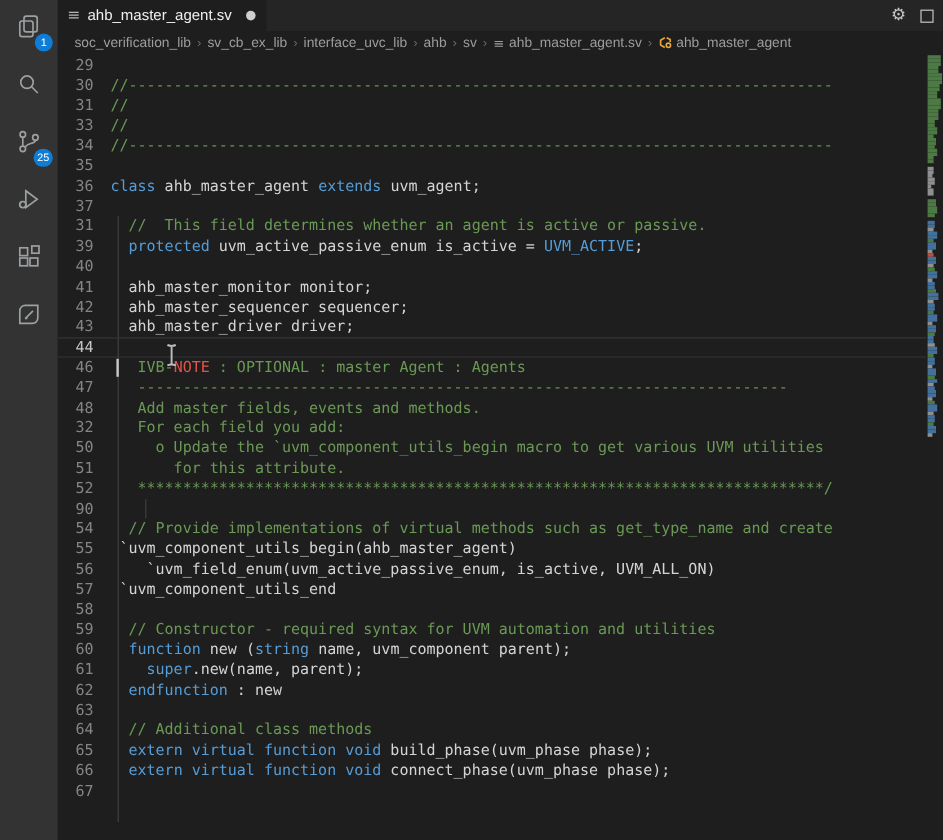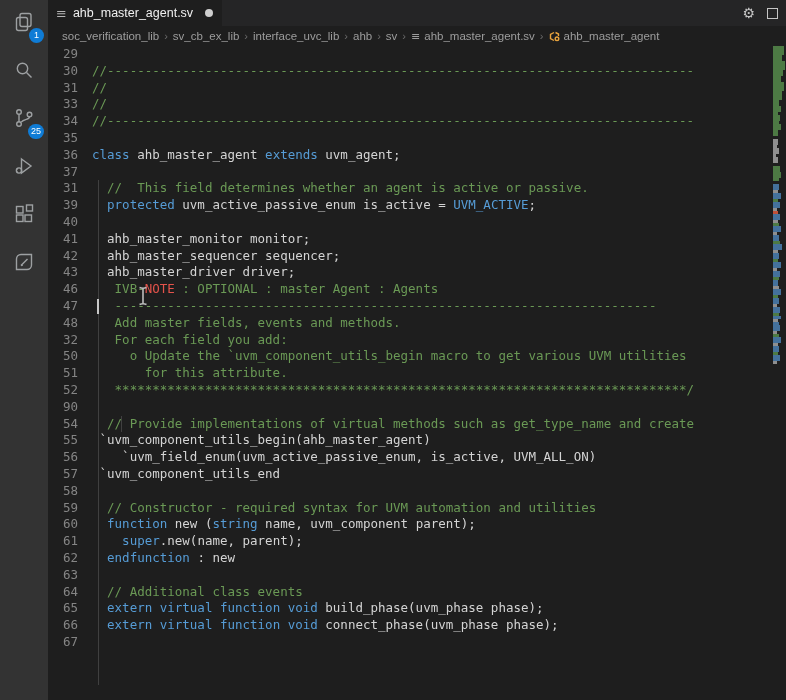--- a/index.html
+++ b/index.html
@@ -169,39 +169,40 @@
         <div class="cl"><span class="ln">34</span><span class="ct"><span class="tk-c">//------------------------------------------------------------------------------</span></span></div>
         <div class="cl"><span class="ln">35</span><span class="ct"></span></div>
         <div class="cl"><span class="ln">36</span><span class="ct"><span class="tk-k">class</span><span class="tk-p"> ahb_master_agent </span><span class="tk-k">extends</span><span class="tk-p"> uvm_agent;</span></span></div>
         <div class="cl"><span class="ln">37</span><span class="ct"></span></div>
         <div class="cl"><span class="ln">31</span><span class="ct"><span class="tk-c">  //  This field determines whether an agent is active or passive.</span></span></div>
         <div class="cl"><span class="ln">39</span><span class="ct"><span class="tk-p">  </span><span class="tk-k">protected</span><span class="tk-p"> uvm_active_passive_enum is_active = </span><span class="tk-k">UVM_ACTIVE</span><span class="tk-p">;</span></span></div>
         <div class="cl"><span class="ln">40</span><span class="ct"></span></div>
         <div class="cl"><span class="ln">41</span><span class="ct"><span class="tk-p">  ahb_master_monitor monitor;</span></span></div>
         <div class="cl"><span class="ln">42</span><span class="ct"><span class="tk-p">  ahb_master_sequencer sequencer;</span></span></div>
         <div class="cl"><span class="ln">43</span><span class="ct"><span class="tk-p">  ahb_master_driver driver;</span></span></div>
+        <div class="cl active"><span class="ln">44</span><span class="ct"></span></div>
         <div class="cl"><span class="ln">46</span><span class="ct"><span class="tk-c">   IVB-</span><span class="tk-r">NOTE</span><span class="tk-c"> : OPTIONAL : master Agent : Agents</span></span></div>
         <div class="cl"><span class="ln">47</span><span class="ct"><span class="tk-c">   ------------------------------------------------------------------------</span></span></div>
         <div class="cl"><span class="ln">48</span><span class="ct"><span class="tk-c">   Add master fields, events and methods.</span></span></div>
         <div class="cl"><span class="ln">32</span><span class="ct"><span class="tk-c">   For each field you add:</span></span></div>
         <div class="cl"><span class="ln">50</span><span class="ct"><span class="tk-c">     o Update the `uvm_component_utils_begin macro to get various UVM utilities</span></span></div>
         <div class="cl"><span class="ln">51</span><span class="ct"><span class="tk-c">       for this attribute.</span></span></div>
         <div class="cl"><span class="ln">52</span><span class="ct"><span class="tk-c">   ****************************************************************************/</span></span></div>
         <div class="cl"><span class="ln">90</span><span class="ct"></span></div>
         <div class="cl"><span class="ln">54</span><span class="ct"><span class="tk-c">  // Provide implementations of virtual methods such as get_type_name and create</span></span></div>
         <div class="cl"><span class="ln">55</span><span class="ct"><span class="tk-p"> `uvm_component_utils_begin(ahb_master_agent)</span></span></div>
         <div class="cl"><span class="ln">56</span><span class="ct"><span class="tk-p">    `uvm_field_enum(uvm_active_passive_enum, is_active, UVM_ALL_ON)</span></span></div>
         <div class="cl"><span class="ln">57</span><span class="ct"><span class="tk-p"> `uvm_component_utils_end</span></span></div>
         <div class="cl"><span class="ln">58</span><span class="ct"></span></div>
         <div class="cl"><span class="ln">59</span><span class="ct"><span class="tk-c">  // Constructor - required syntax for UVM automation and utilities</span></span></div>
         <div class="cl"><span class="ln">60</span><span class="ct"><span class="tk-p">  </span><span class="tk-k">function</span><span class="tk-p"> new (</span><span class="tk-k">string</span><span class="tk-p"> name, uvm_component parent);</span></span></div>
         <div class="cl"><span class="ln">61</span><span class="ct"><span class="tk-p">    </span><span class="tk-k">super</span><span class="tk-p">.new(name, parent);</span></span></div>
         <div class="cl"><span class="ln">62</span><span class="ct"><span class="tk-p">  </span><span class="tk-k">endfunction</span><span class="tk-p"> : new</span></span></div>
         <div class="cl"><span class="ln">63</span><span class="ct"></span></div>
-        <div class="cl"><span class="ln">64</span><span class="ct"><span class="tk-c">  // Additional class events</span></span></div>
+        <div class="cl"><span class="ln">64</span><span class="ct"><span class="tk-c">  // Additional class methods</span></span></div>
         <div class="cl"><span class="ln">65</span><span class="ct"><span class="tk-p">  </span><span class="tk-k">extern virtual function void</span><span class="tk-p"> build_phase(uvm_phase phase);</span></span></div>
         <div class="cl"><span class="ln">66</span><span class="ct"><span class="tk-p">  </span><span class="tk-k">extern virtual function void</span><span class="tk-p"> connect_phase(uvm_phase phase);</span></span></div>
         <div class="cl"><span class="ln">67</span><span class="ct"></span></div>
       </div>
     <div id="caret"></div>
     <div id="ibeam">
       <svg width="12" height="20" viewBox="0 0 12 20">
         <g stroke="#bdbdbd" stroke-width="1.6" fill="none">
           <path d="M2.5 1.5 Q6 3 9.5 1.5"></path>
           <line x1="6" y1="2.5" x2="6" y2="17.5"></line>

